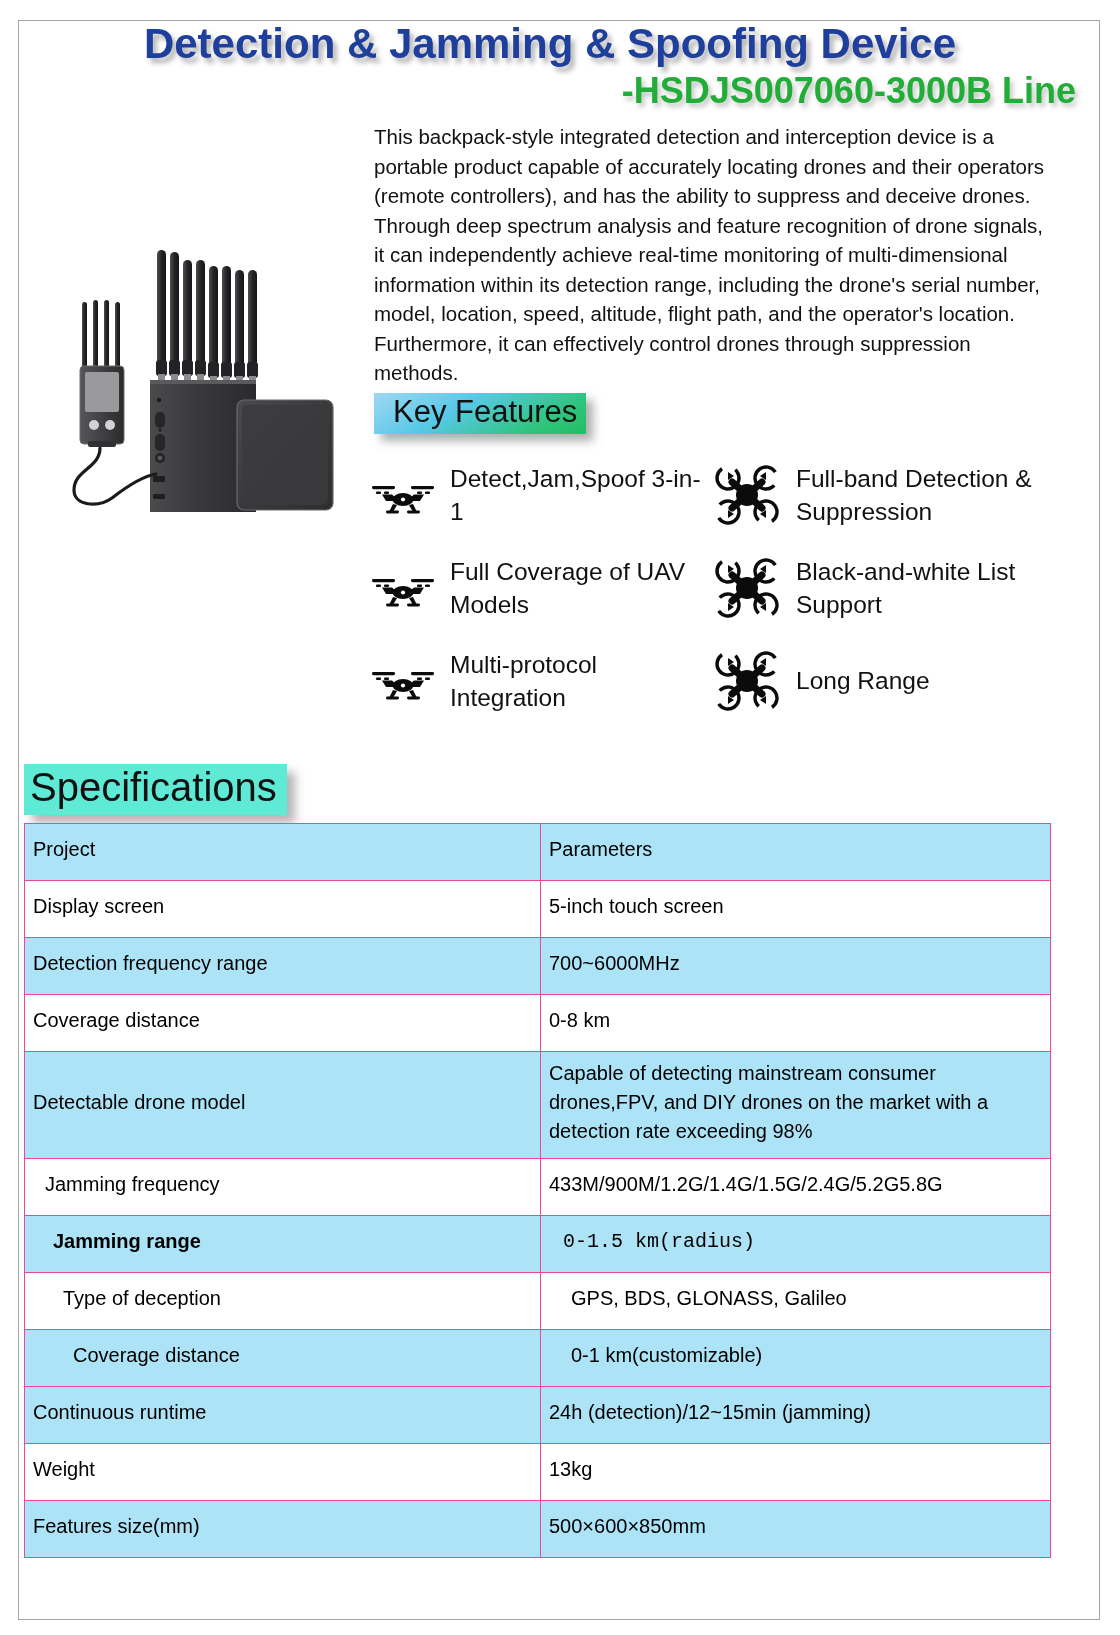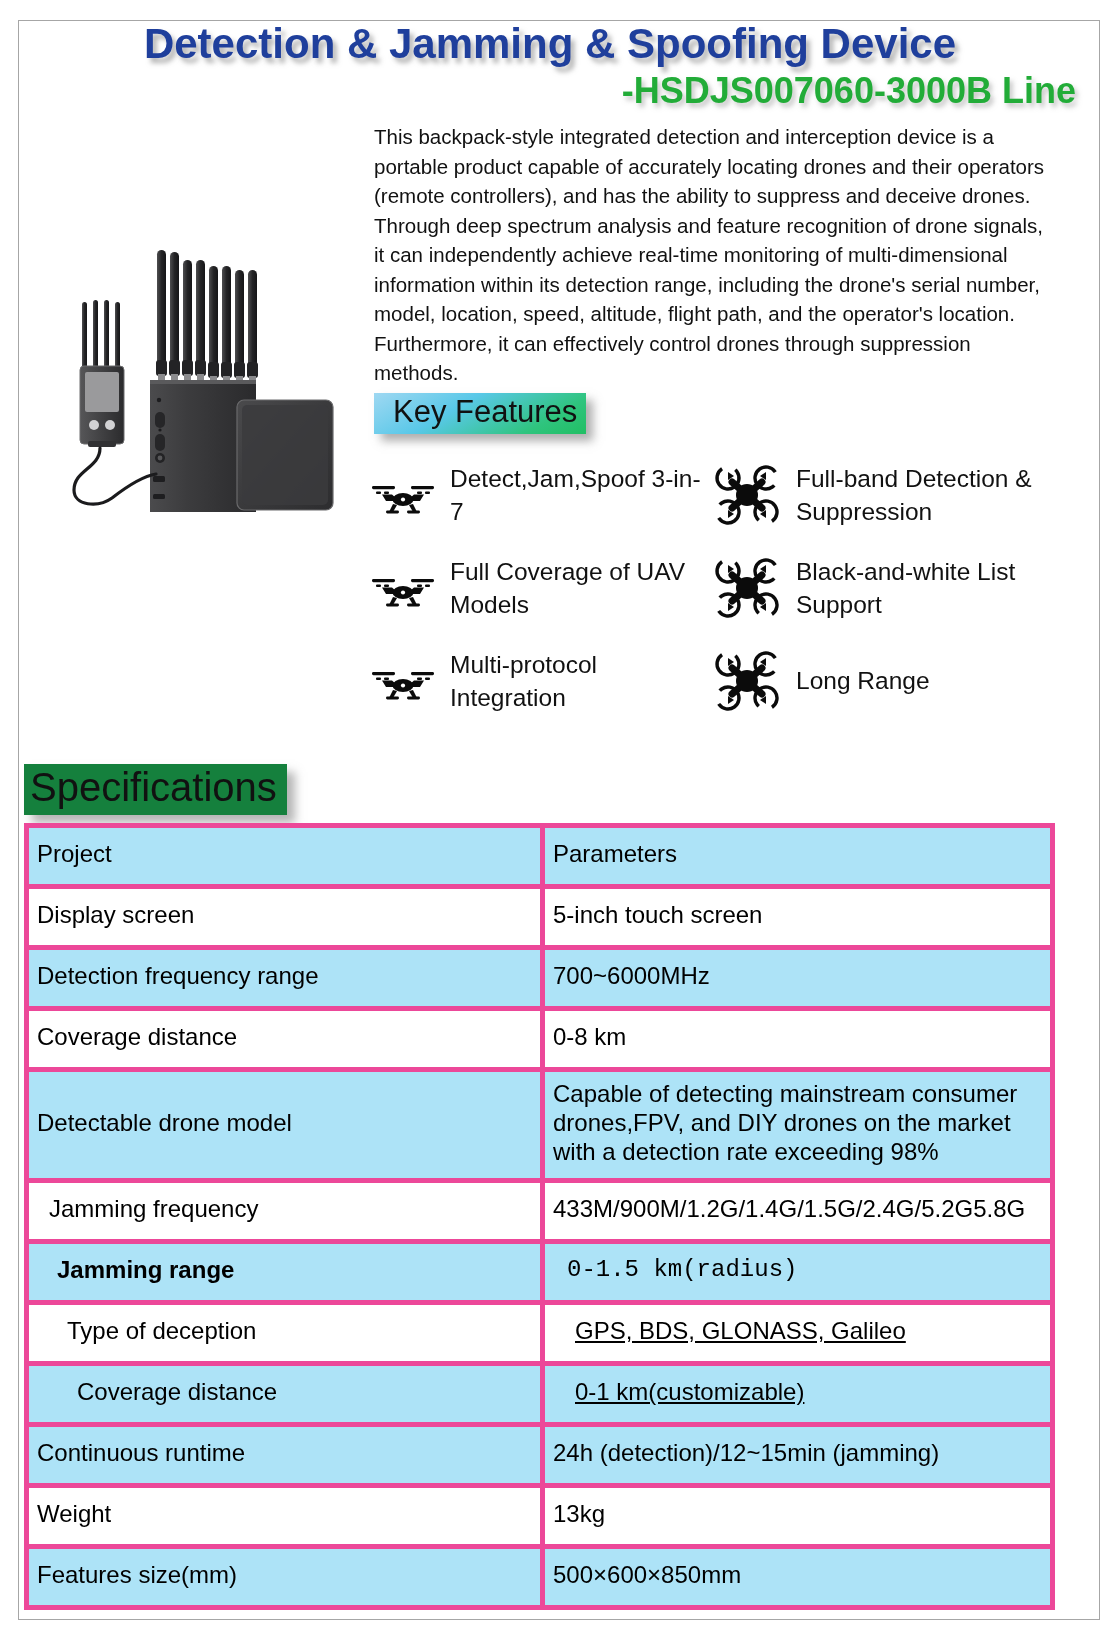--- a/index.html
+++ b/index.html
@@ -117,52 +117,52 @@
   }
   .feature.right .icon { width: 74px; }
 
   
   .spec-heading {
     position: absolute;
     left: 24px;
     top: 764px;
     font-size: 40px;
     color: #111;
-    background: #15803d;
+    background: #5eead4;
     padding: 0px 10px 4px 6px;
     box-shadow: 8px 8px 9px rgba(110,110,110,0.5);
     line-height: 1.18;
     display: inline-block;
   }
   .spec-table {
     position: absolute;
     left: 24px;
     top: 823px;
     width: 1026px;
     border-collapse: collapse;
     table-layout: fixed;
   }
   .spec-table td {
-    border: 5px solid #ec4899;
-    font-size: 24px;
+    border: 1px solid #ec4899;
+    font-size: 20px;
     line-height: 29px;
     padding: 7px 8px 12px 8px;
     vertical-align: middle;
     color: #000;
   }
   .spec-table col.c1 { width: 516px; }
   .spec-table col.c2 { width: 510px; }
   .row-blue td { background: #ade3f7; }
   .row-white td { background: #ffffff; }
   .cell-i1 { padding-left: 20px !important; }
   .cell-i2 { padding-left: 28px !important; font-weight: bold; }
   .cell-i3 { padding-left: 38px !important; }
   .cell-i4 { padding-left: 48px !important; }
   .val-i1 { padding-left: 22px !important; font-family: Liberation Mono, monospace; }
-  .val-i2 { padding-left: 30px !important; text-decoration: underline; }
+  .val-i2 { padding-left: 30px !important; }
   .tall td { height: 86px; }
   .r-normal td { height: 37px; }
 </style>
 </head>
 <body>
 
 <div class="page-frame"></div>
 
 <div class="title-block">
   <div class="main-title">Detection &amp; Jamming &amp; Spoofing Device</div>
@@ -280,21 +280,21 @@
           <path d="M12 20.5 L22 20.5 L26 24 L40 24 L44 20.5 L54 20.5 L50 27 L41 27 L38 30 L28 30 L25 27 L16 27 Z"></path>
           <ellipse cx="33" cy="25.5" rx="10.5" ry="6.5"></ellipse>
           <circle cx="33" cy="25.5" r="2.1" fill="#fff"></circle>
           <path d="M23 30 L19 38 L23 38 L27 31 Z"></path>
           <path d="M43 30 L47 38 L43 38 L39 31 Z"></path>
           <rect x="16" y="36.5" width="13" height="3" rx="1.4"></rect>
           <rect x="37" y="36.5" width="13" height="3" rx="1.4"></rect>
         </g>
       </svg>
     </span>
-    <span class="f-label">Detect,Jam,Spoof 3-in-7</span>
+    <span class="f-label">Detect,Jam,Spoof 3-in-1</span>
   </div>
 
   <div class="feature right">
     <span class="icon">
       <svg width="70" height="66" viewBox="0 0 70 66" aria-hidden="true">
         <g fill="none" stroke="#0b0b0b" stroke-width="3.4">
           <circle cx="16" cy="16" r="11" stroke-dasharray="52 14" transform="rotate(-35 16 16)"></circle>
           <circle cx="54" cy="16" r="11" stroke-dasharray="52 14" transform="rotate(55 54 16)"></circle>
           <circle cx="16" cy="50" r="11" stroke-dasharray="52 14" transform="rotate(-125 16 50)"></circle>
           <circle cx="54" cy="50" r="11" stroke-dasharray="52 14" transform="rotate(145 54 50)"></circle>

